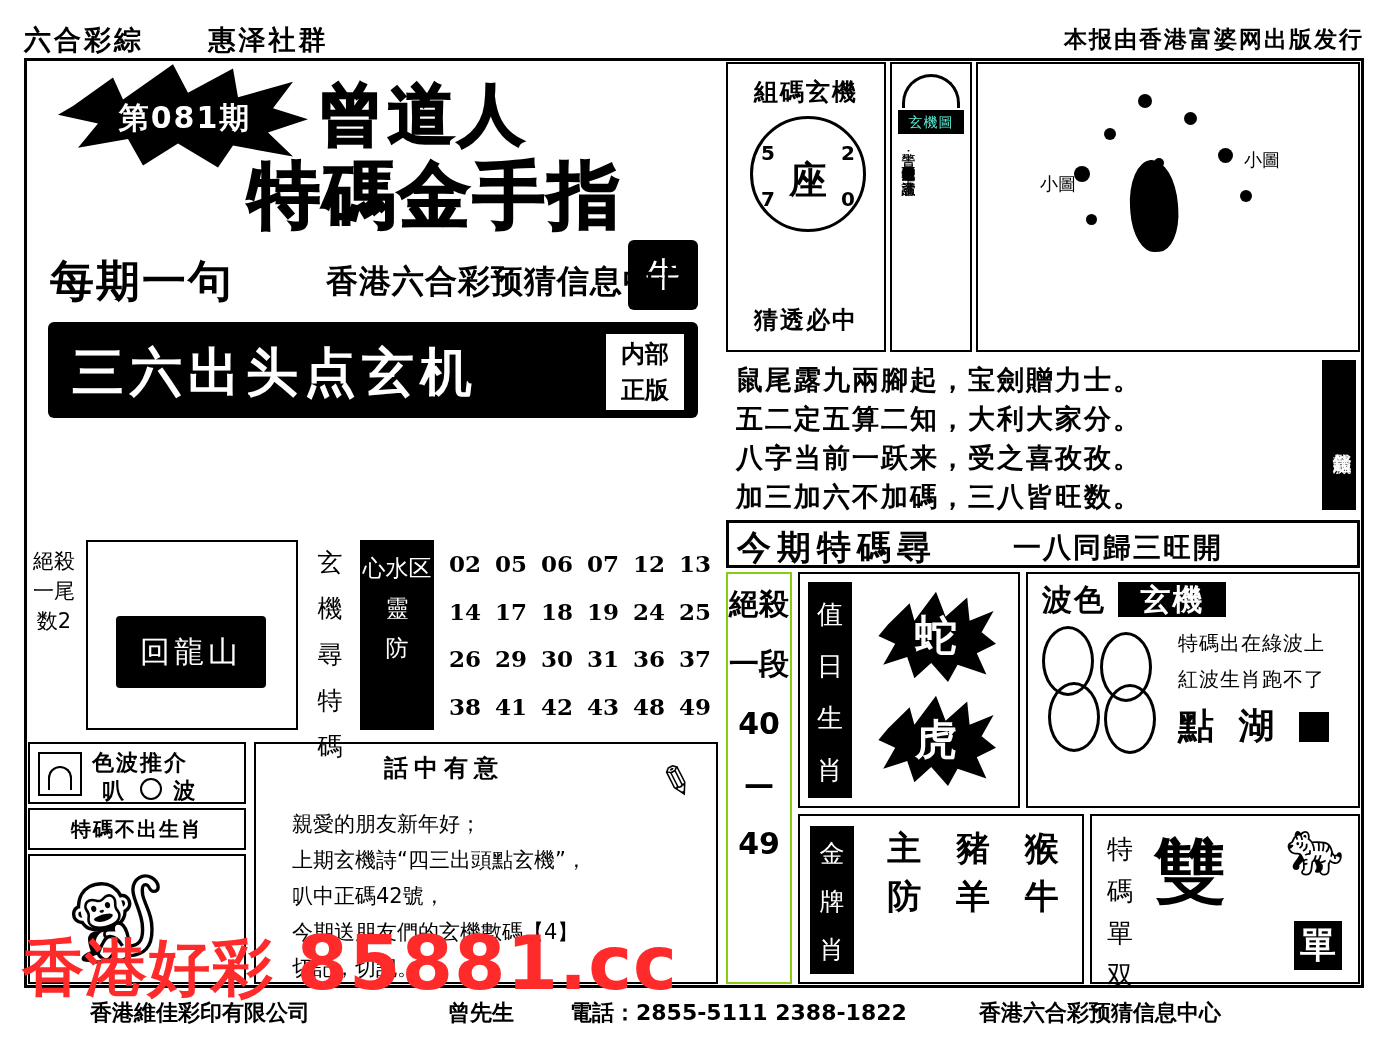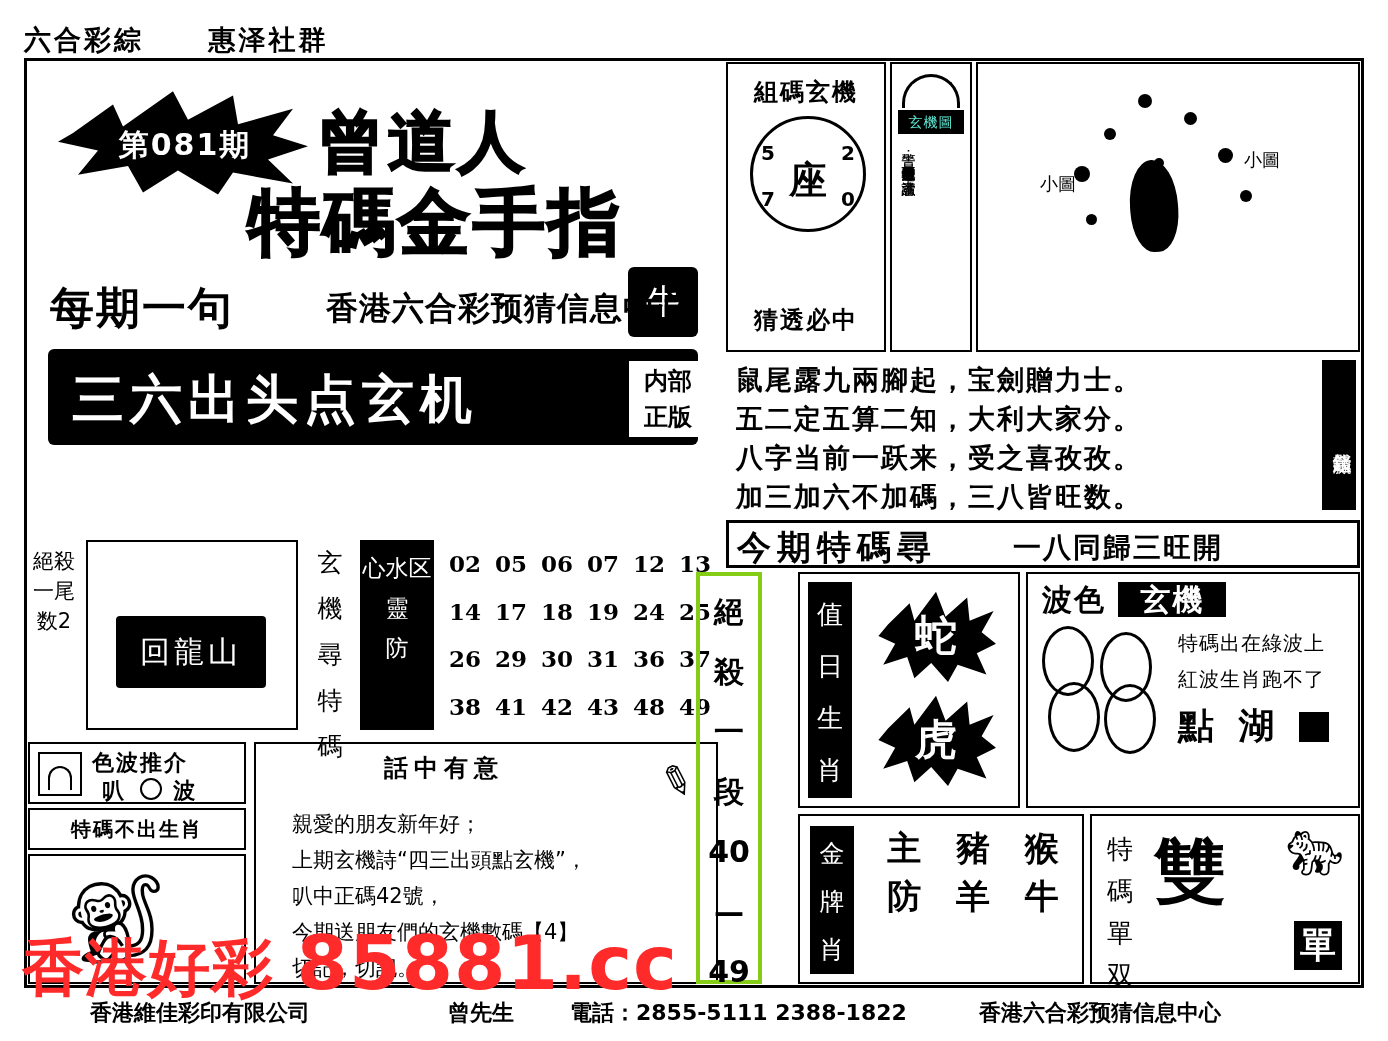--- a/index.html
+++ b/index.html
@@ -15,21 +15,21 @@
   
   #top-strip{top:22px;left:24px;width:1340px;height:34px;}
   #brand-left{position:absolute;left:0;top:0;font-size:27px;font-weight:bold;letter-spacing:3px;}
   #brand-left .b2{margin-left:52px;}
   #brand-right{position:absolute;right:0;top:2px;font-size:23px;font-weight:bold;letter-spacing:2px;}
 
   
   #outer{top:58px;left:24px;width:1340px;height:930px;border:3px solid #000;box-sizing:border-box;}
 
   
-  #masthead{top:79px;left:28px;width:690px;height:462px;padding-left:23px;}
+  #masthead{top:52px;left:28px;width:690px;height:462px;}
   #burst{position:absolute;left:30px;top:10px;width:250px;height:110px;}
   #burst .star{position:absolute;inset:0;background:#000;
      clip-path:polygon(6% 40%,22% 14%,26% 34%,46% 2%,52% 28%,70% 6%,72% 32%,94% 18%,86% 42%,100% 52%,84% 64%,94% 86%,70% 76%,64% 96%,48% 74%,34% 94%,28% 70%,8% 78%,16% 56%,0 48%);}
   #issue{position:absolute;left:22px;top:36px;width:210px;height:40px;color:#fff;font-size:30px;font-weight:bold;letter-spacing:2px;}
   #title-main{position:absolute;left:290px;top:18px;font-size:66px;font-weight:bold;letter-spacing:4px;
      -webkit-text-stroke:2px #000;}
   #title-sub{position:absolute;left:220px;top:96px;font-size:72px;font-weight:bold;letter-spacing:3px;-webkit-text-stroke:2px #000;}
   #ox-stamp{position:absolute;left:600px;top:188px;width:70px;height:70px;background:#000;border-radius:6px;color:#fff;font-size:34px;}
   #slogan{position:absolute;left:22px;top:200px;font-size:44px;font-weight:bold;letter-spacing:2px;}
   #center-name{position:absolute;left:298px;top:208px;font-size:32px;font-weight:bold;letter-spacing:1px;}
@@ -88,21 +88,21 @@
   #art-l2{position:absolute;right:78px;top:84px;font-size:18px;}
 
   #poem-box{top:356px;left:726px;width:634px;height:162px;}
   #poem-lines{position:absolute;left:10px;top:4px;width:580px;font-size:27px;line-height:39px;font-weight:bold;letter-spacing:2px;}
   #ad-strip{position:absolute;right:4px;top:4px;width:34px;height:150px;background:#000;color:#fff;font-size:19px;text-align:center;line-height:26px;padding-top:8px;box-sizing:border-box;}
 
   #today-bar{top:520px;left:726px;width:634px;height:48px;border:3px solid #000;box-sizing:border-box;}
   #today-1{position:absolute;left:8px;top:2px;font-size:34px;font-weight:bold;letter-spacing:6px;}
   #today-2{position:absolute;left:284px;top:6px;font-size:28px;font-weight:bold;letter-spacing:2px;}
 
-  #kill-seg{top:572px;left:696px;width:66px;height:412px;border:4px solid #84cc16;box-sizing:border-box;font-size:30px;font-weight:bold;line-height:60px;text-align:center;padding-top:6px;}
+  #kill-seg{top:572px;left:726px;width:66px;height:412px;border:2px solid #84cc16;box-sizing:border-box;font-size:30px;font-weight:bold;line-height:60px;text-align:center;padding-top:0;}
 
   #zodiac-day{top:572px;left:798px;width:222px;height:236px;border:2px solid #000;box-sizing:border-box;}
   #zd-label{position:absolute;left:8px;top:8px;width:44px;height:216px;background:#000;color:#fff;font-size:26px;line-height:52px;text-align:center;padding-top:6px;box-sizing:border-box;}
   #zd-a{position:absolute;left:76px;top:14px;width:120px;height:96px;}
   #zd-b{position:absolute;left:76px;top:118px;width:120px;height:96px;}
   .spark{position:absolute;inset:0;background:#000;
      clip-path:polygon(10% 38%,28% 16%,32% 34%,50% 4%,58% 30%,76% 10%,78% 34%,98% 24%,88% 46%,100% 58%,84% 68%,92% 90%,68% 80%,60% 98%,46% 78%,32% 94%,26% 72%,6% 80%,16% 58%,2% 50%);}
   .spark-txt{position:absolute;inset:0;display:flex;align-items:center;justify-content:center;color:#fff;font-size:42px;font-weight:bold;}
 
   #bose-box{top:572px;left:1026px;width:334px;height:236px;border:2px solid #000;box-sizing:border-box;}
@@ -138,20 +138,21 @@
 </head>
 <body>
 
 <div class="page">
 
   <div class="abs" id="top-strip">
     <div id="brand-left">
       <span>六合彩綜</span>
       <span class="b2">惠泽社群</span>
     </div>
+    <div id="brand-right">本报由香港富婆网出版发行</div>
   </div>
 
   <div class="abs" id="outer"></div>
 
   <div class="abs" id="masthead">
     <div id="burst">
       <div class="star"></div>
       <div class="ctr" id="issue">第081期</div>
     </div>
     <div id="title-main">曾道人</div>

